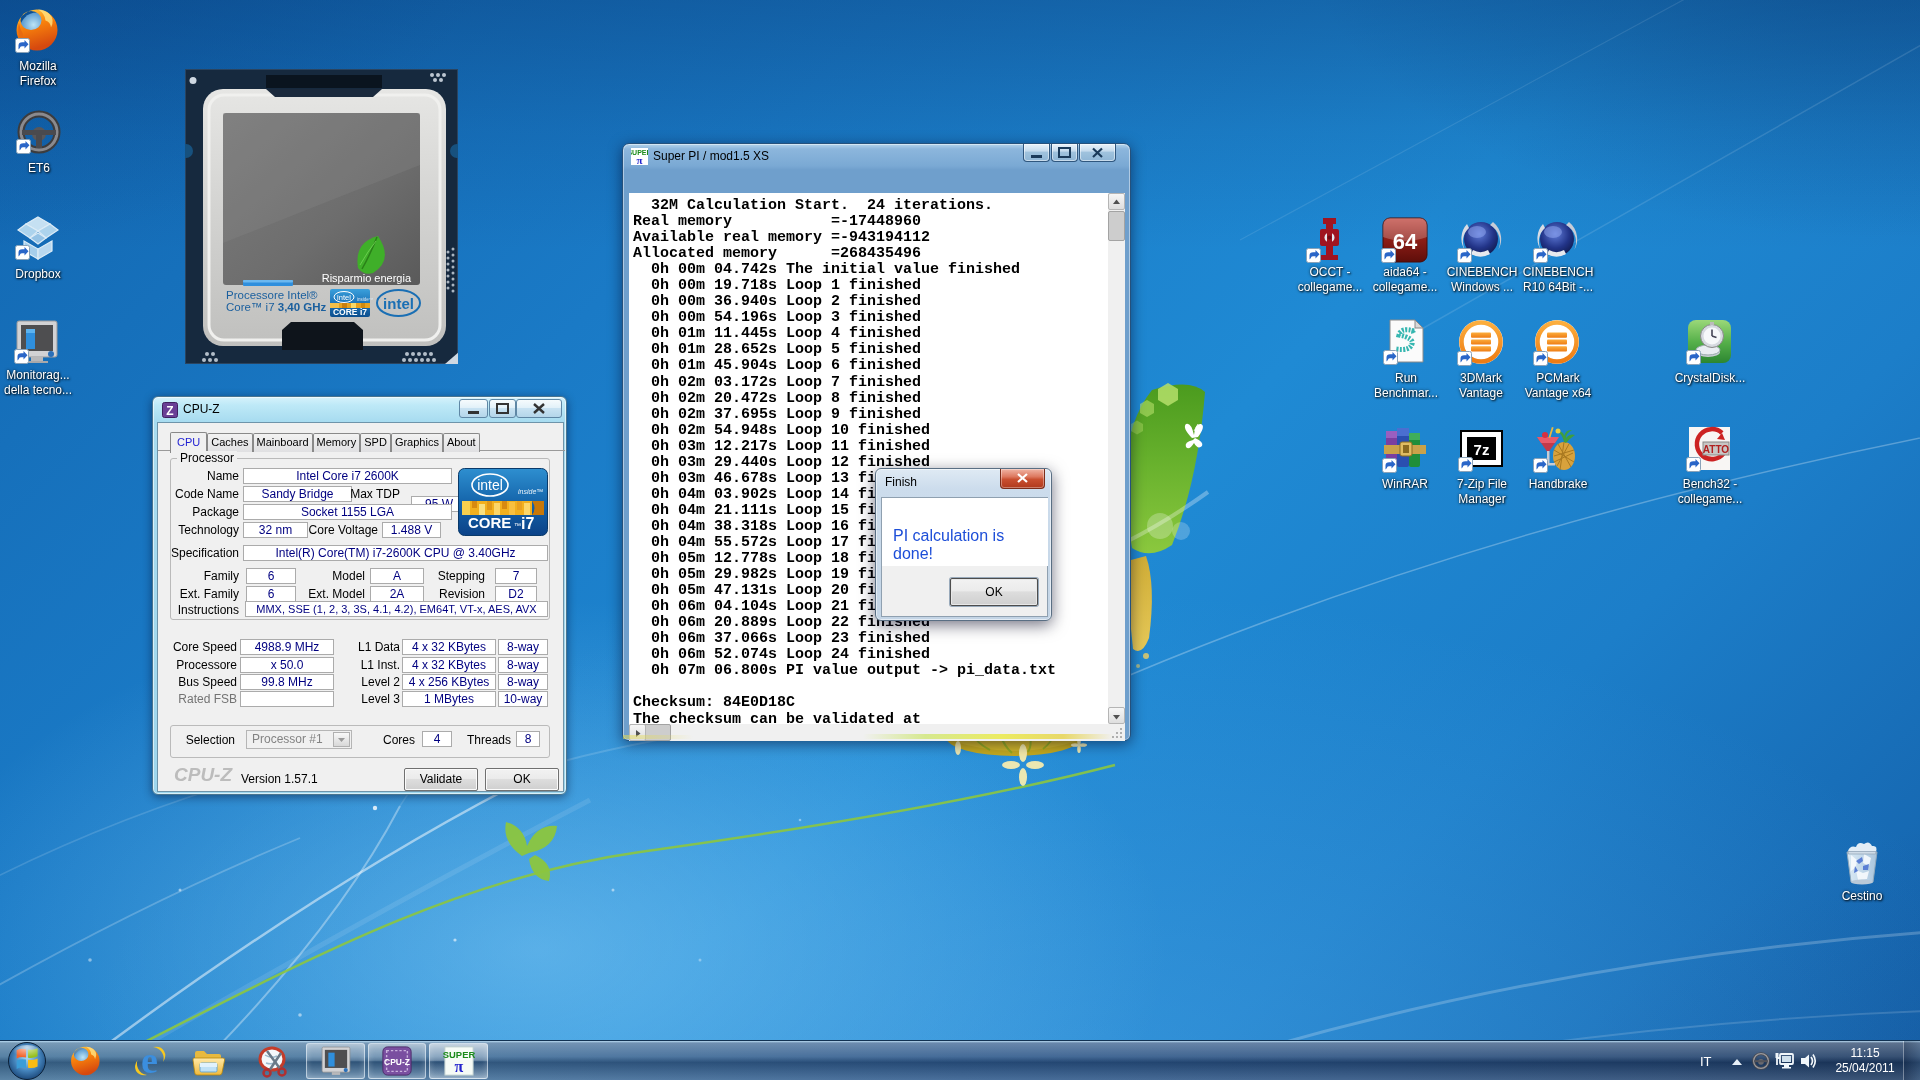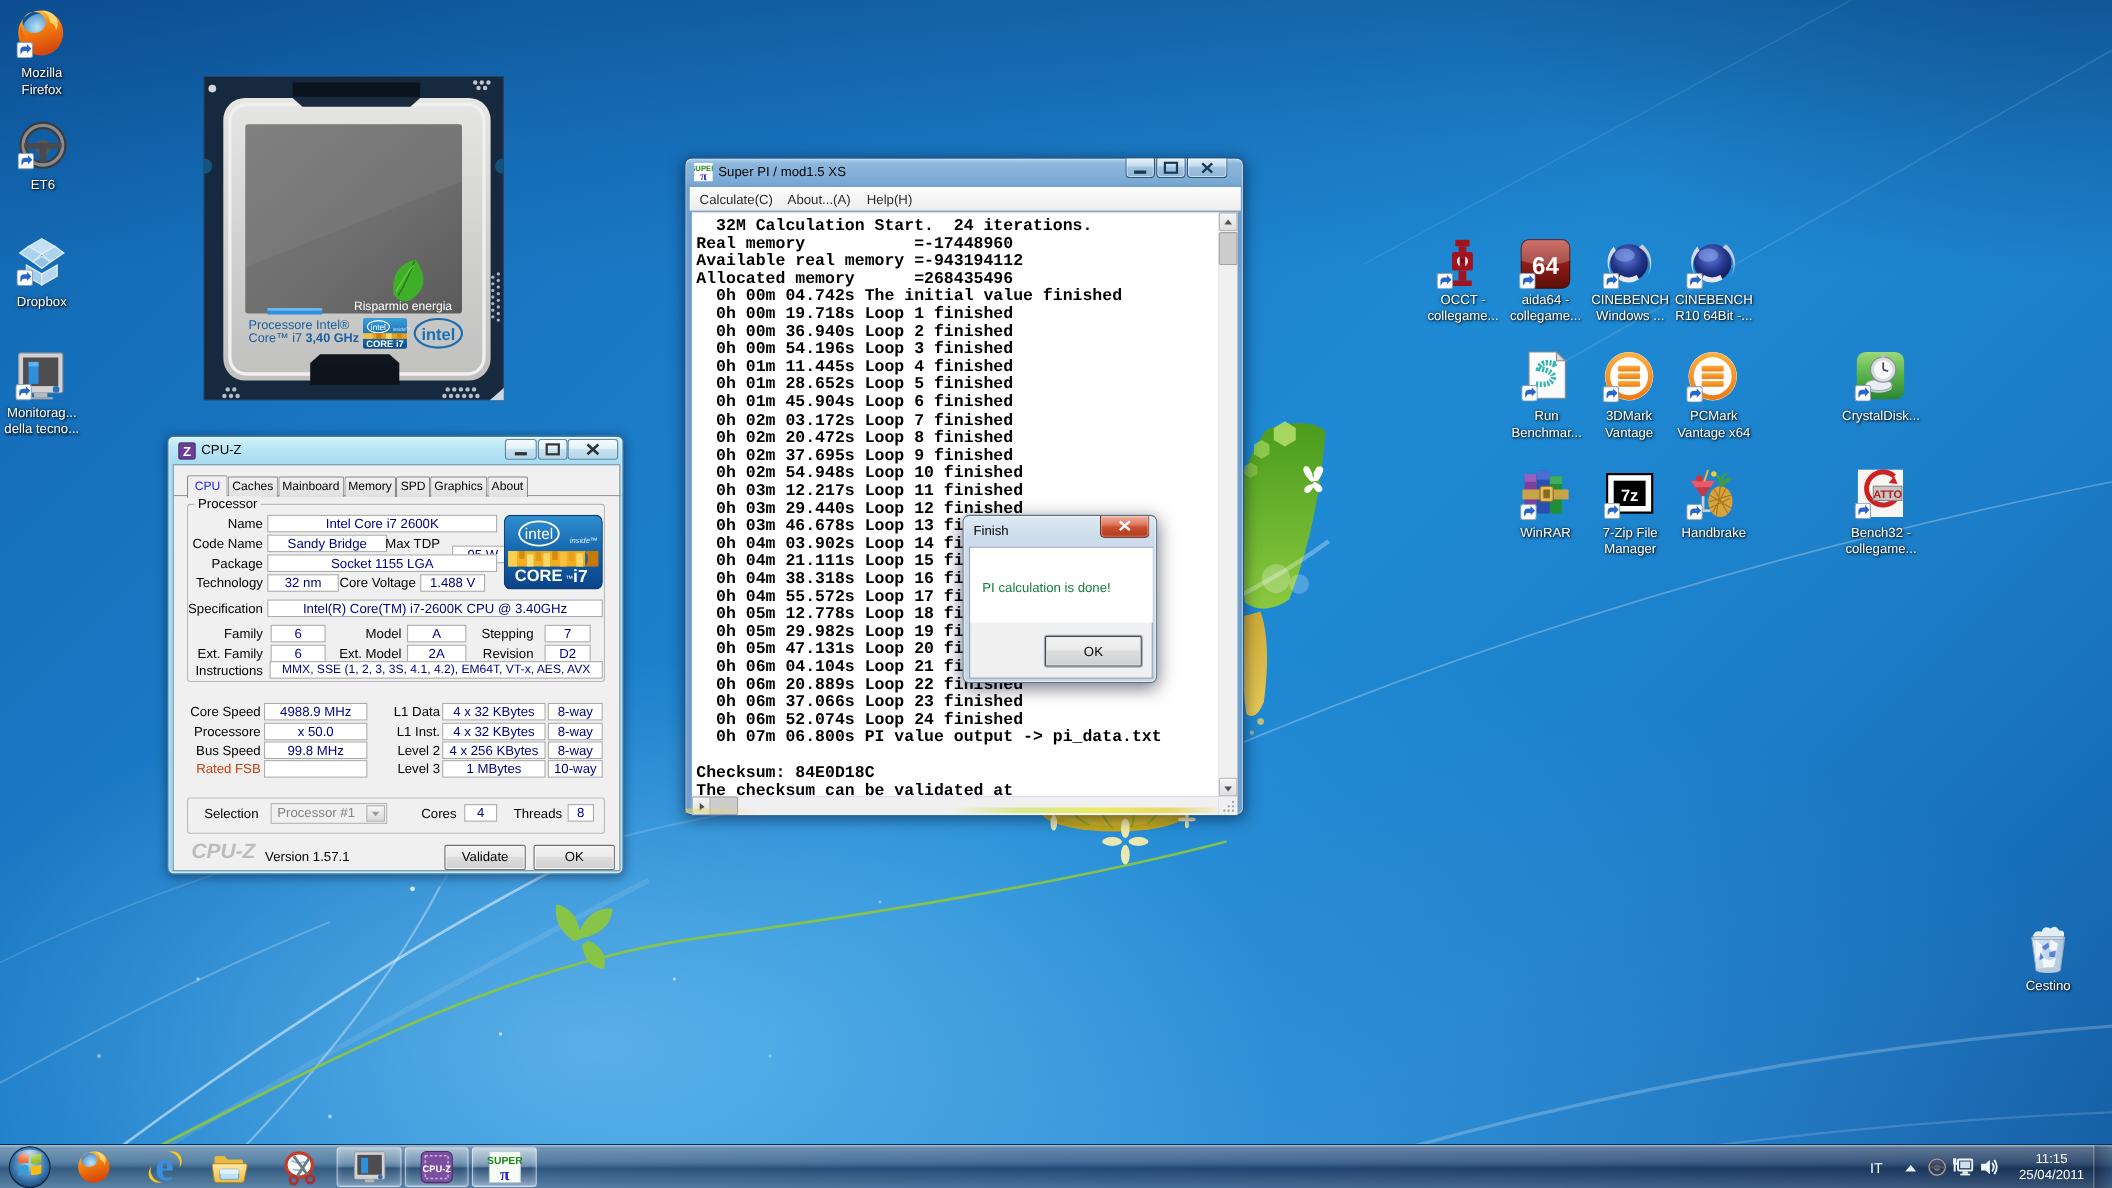--- a/index.html
+++ b/index.html
@@ -605,21 +605,21 @@
       <text x="56" y="60" font-family="Liberation Sans" font-size="7" fill="#ffffff">™</text>
       <text x="63" y="61" font-family="Liberation Sans" font-size="16" font-weight="bold" fill="#ffffff">i7</text>
     </svg>
 
     <div class="rlb" style="left:0;top:217px;width:79px">Core Speed</div>
     <div class="fld" style="left:82px;top:216px;width:94px">4988.9 MHz</div>
     <div class="rlb" style="left:0;top:235px;width:79px">Processore</div>
     <div class="fld" style="left:82px;top:234px;width:94px">x 50.0</div>
     <div class="rlb" style="left:0;top:252px;width:79px">Bus Speed</div>
     <div class="fld" style="left:82px;top:251px;width:94px">99.8 MHz</div>
-    <div class="rlb" style="left:0;top:269px;width:79px;color:#c2410c">Rated FSB</div>
+    <div class="rlb" style="left:0;top:269px;width:79px;color:#737373">Rated FSB</div>
     <div class="fld" style="left:82px;top:268px;width:94px"></div>
 
     <div class="rlb" style="left:187px;top:217px;width:55px">L1 Data</div>
     <div class="fld" style="left:244px;top:216px;width:94px">4 x 32 KBytes</div>
     <div class="fld" style="left:340px;top:216px;width:50px">8-way</div>
     <div class="rlb" style="left:187px;top:235px;width:55px">L1 Inst.</div>
     <div class="fld" style="left:244px;top:234px;width:94px">4 x 32 KBytes</div>
     <div class="fld" style="left:340px;top:234px;width:50px">8-way</div>
     <div class="rlb" style="left:187px;top:252px;width:55px">Level 2</div>
     <div class="fld" style="left:244px;top:251px;width:94px">4 x 256 KBytes</div>
@@ -665,25 +665,20 @@
         <svg width="25" height="18" viewBox="0 0 25 18">
           <rect x="7" y="4" width="11" height="9" fill="none" stroke="#1a3a5a" stroke-width="2"></rect>
         </svg>
       </div>
   <div class="acap" style="position:absolute;left:456px;top:0;width:37px">
         <svg width="35" height="18" viewBox="0 0 35 18">
           <path d="M13 4.5 L22 13 M22 4.5 L13 13" stroke="#1a3a5a" stroke-width="2.2"></path>
         </svg>
       </div>
 
-  <div style="position:absolute;left:4px;top:26px;width:501px;height:22px;background:linear-gradient(#fdfdfd,#ededee);border-bottom:1px solid #d0d0d0;font-size:12px;color:#2a2a2a">
-    <span style="position:absolute;left:9px;top:4px">Calculate(C)</span>
-    <span style="position:absolute;left:89px;top:4px">About...(A)</span>
-    <span style="position:absolute;left:161px;top:4px">Help(H)</span>
-  </div>
 
   <div style="position:absolute;left:6px;top:49px;width:479px;height:531px;background:#fff;overflow:hidden">
 <pre style="font-family:'Liberation Mono',monospace;font-size:15px;line-height:16.05px;color:#000;margin:5px 0 0 4px;font-weight:bold">  32M Calculation Start.  24 iterations.
 Real memory           =-17448960
 Available real memory =-943194112
 Allocated memory      =268435496
   0h 00m 04.742s The initial value finished
   0h 00m 19.718s Loop 1 finished
   0h 00m 36.940s Loop 2 finished
   0h 00m 54.196s Loop 3 finished
@@ -763,21 +758,21 @@
   box-shadow:0 4px 16px rgba(0,0,30,0.55), inset 0 0 0 1px rgba(255,255,255,0.55);">
   <div style="position:absolute;left:9px;top:6px;font-size:12px;color:#000">Finish</div>
   <div style="position:absolute;left:124px;top:0px;width:45px;height:20px;border:1px solid #7c2d1a;border-top:none;border-radius:0 0 4px 4px;
     background:linear-gradient(180deg,#f0b4a4 0,#dd7960 40%,#c94f30 55%,#b03a1c 100%);box-shadow:inset 0 0 0 1px rgba(255,255,255,0.35)">
     <svg width="43" height="19">
           <path d="M17 5 L26 13 M26 5 L17 13" stroke="#fff" stroke-width="2.2"></path>
         </svg>
   </div>
   <div style="position:absolute;left:5px;top:28px;width:167px;height:120px;border:1px solid #8fa0b0;background:#f0f0f0">
     <div style="position:absolute;left:0;top:0;width:166px;height:68px;background:#fff"></div>
-    <div style="position:absolute;left:11px;top:29px;font-size:12px;color:#15803d">PI calculation is done!</div>
+    <div style="position:absolute;left:11px;top:29px;font-size:16px;color:#1d4ed8">PI calculation is done!</div>
     <div class="btn" style="left:68px;top:80px;width:88px;height:28px;line-height:26px;border-color:#4d4d4d;box-shadow:inset 0 0 0 1px #e8e8e8, 0 0 0 1px #9ab">OK</div>
   </div>
 </div>
 
 <div id="taskbar" style="position:absolute;left:0;top:1040px;width:1920px;height:40px;
   background:
    linear-gradient(180deg, rgba(190,225,248,0.9) 0, rgba(190,225,248,0.0) 2px),
    linear-gradient(180deg, rgba(255,255,255,0.30) 0, rgba(255,255,255,0.10) 40%, rgba(5,20,45,0.25) 55%, rgba(255,255,255,0.12) 100%),
    linear-gradient(90deg,#44739a 0%, #46759d 14%, #3d6a97 30%, #305b8d 50%, #2a5181 70%, #244672 87%, #203c62 100%);
   border-top:1px solid #123252;">

